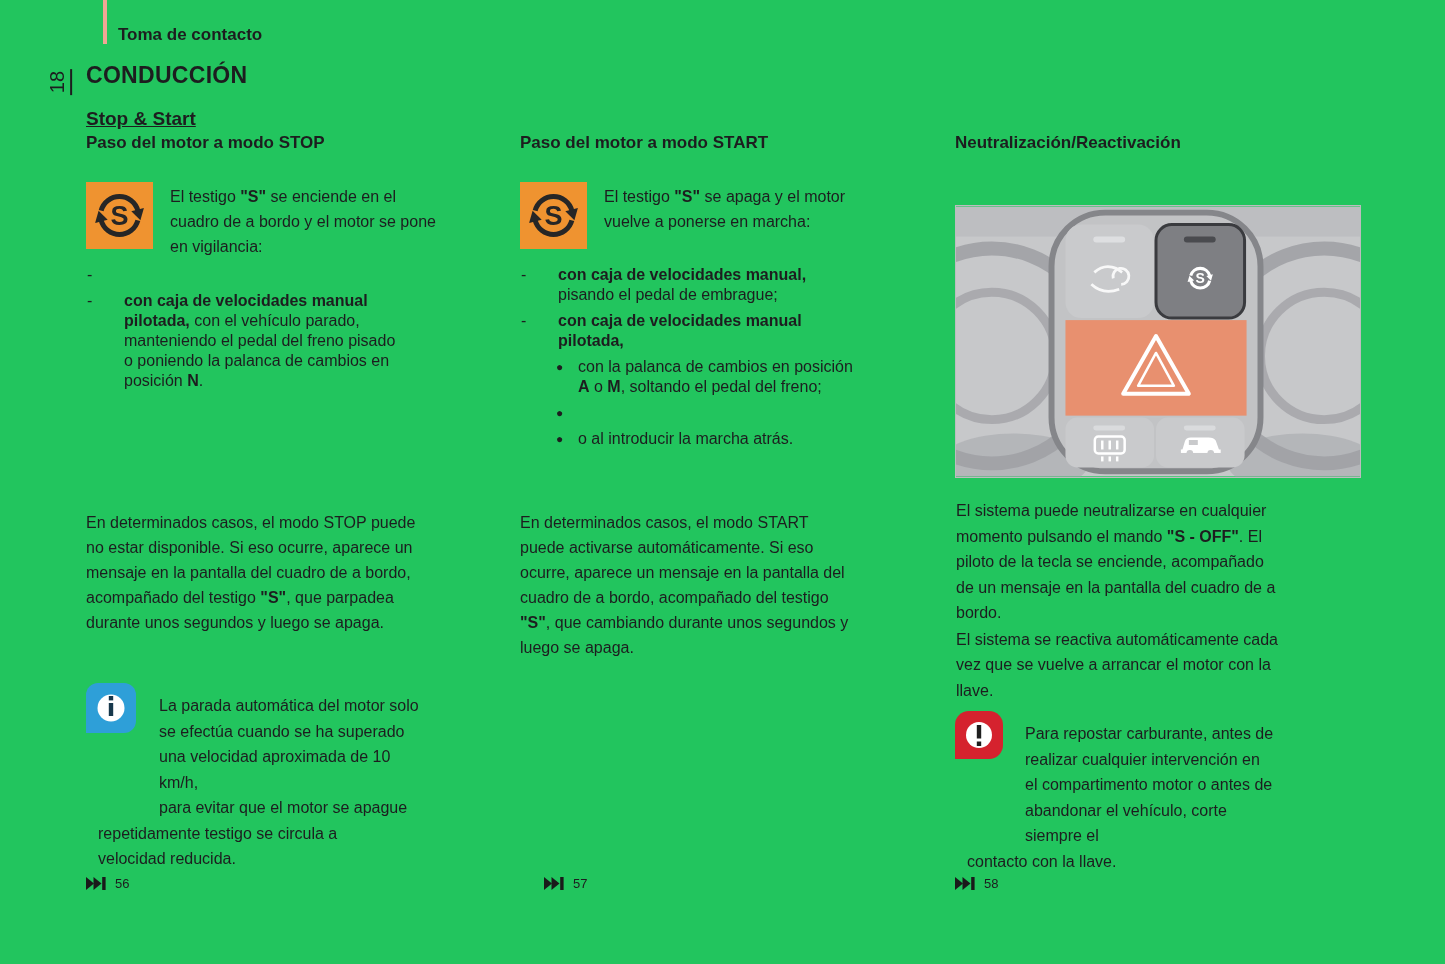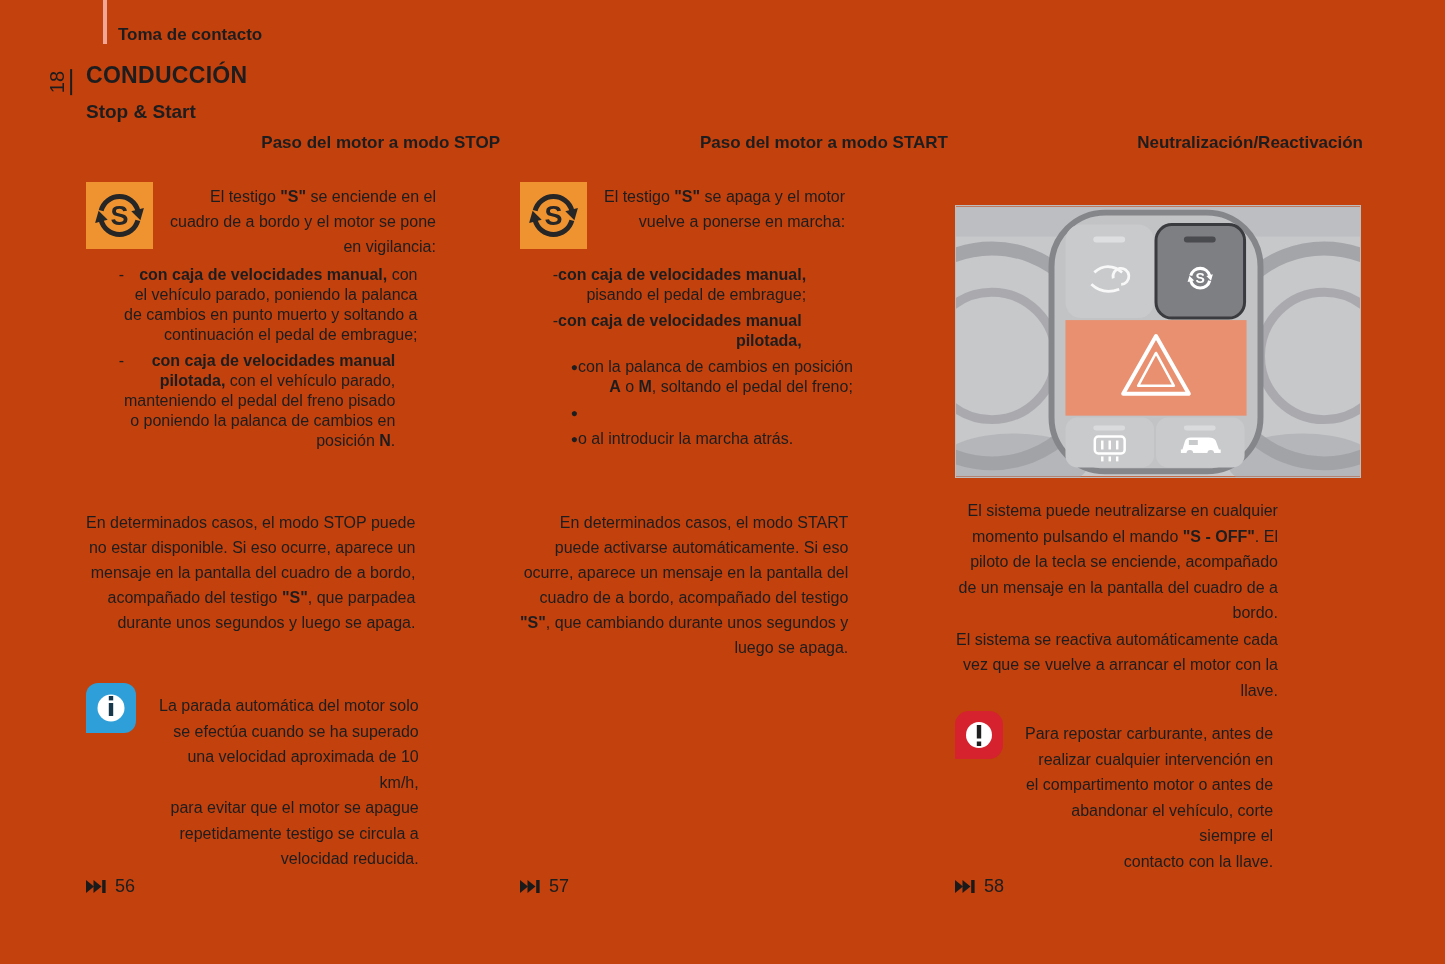--- a/index.html
+++ b/index.html
@@ -1,24 +1,24 @@
 <!DOCTYPE html>
 <html><head>
 <meta charset="utf-8">
 <style>
   html,body{margin:0;padding:0;background:#ffffff;}
-  .page{position:relative;width:1445px;height:964px;background:#c2410c;overflow:hidden;
-        font-family:"Liberation Sans","DejaVu Sans",sans-serif;color:#1d1d1f;text-align:right;}
+  .page{position:relative;width:1445px;height:964px;background:#22c55e;overflow:hidden;
+        font-family:"Liberation Sans","DejaVu Sans",sans-serif;color:#1d1d1f;}
 
   .accent-bar{position:absolute;left:103px;top:0;width:4px;height:44px;background:#f0a795;}
   .section-label{position:absolute;left:118px;top:25px;font-size:17px;font-weight:bold;}
   .page-number{position:absolute;left:46px;top:69px;font-size:20px;
                transform:rotate(-90deg);border-bottom:2px solid #1d1d1f;padding:0 2px 1px;}
   .title{position:absolute;left:86px;top:62px;margin:0;font-size:23px;font-weight:bold;letter-spacing:.3px;}
-  .subtitle{position:absolute;left:86px;top:101px;margin:0;font-size:19px;font-weight:bold;}
+  .subtitle{position:absolute;left:86px;top:108px;margin:0;font-size:19px;font-weight:bold;text-decoration:underline;}
 
   .col{position:absolute;top:133px;}
   .col1{left:86px;width:414px;}
   .col2{left:520px;width:428px;}
   .col3{left:955px;width:408px;}
   .col h3{margin:0;font-size:17px;font-weight:bold;}
 
   .intro-row{position:absolute;top:49px;left:0;display:flex;gap:17px;align-items:flex-start;}
   .s-icon{width:67px;height:67px;flex:0 0 67px;}
   .intro{margin:0;font-size:16px;line-height:25px;padding-top:2px;}
@@ -36,22 +36,22 @@
   .col3 .boxed{top:576px;}
   .boxed .icon-abs{position:absolute;left:0;top:2px;}
   .boxed-text{margin:12px;font-size:16px;line-height:25.5px;}
   .spacer{float:left;width:61px;height:126px;}
   .col3 .spacer{width:58px;height:126px;}
 
   .panel{position:absolute;top:72px;left:0;width:406px;height:273px;border:1px solid #bcbdbf;box-sizing:border-box;}
   .body-text{position:absolute;top:364px;left:0;}
   .body-text p{margin:1px;font-size:16px;line-height:25.5px;}
 
-  .pageref{position:absolute;top:876px;display:flex;align-items:center;gap:8px;font-size:18px;}
-  .pr1{left:86px;}.pr2{left:520px;}.pr3{left:955px;}
+  .pageref{position:absolute;top:876px;display:flex;align-items:center;gap:8px;font-size:13px;}
+  .pr1{left:86px;}.pr2{left:544px;}.pr3{left:955px;}
   b{font-weight:bold;}
 </style>
 </head>
 <body>
 
 <div class="page">
 
   <div class="accent-bar"></div>
   <div class="section-label">Toma de contacto</div>
   <div class="page-number">18</div>
@@ -73,21 +73,20 @@
           <polygon points="9.1,41 21.7,37.7 12.6,28.7"></polygon>
         </g>
         <text x="33.5" y="43" text-anchor="middle" font-size="27" font-weight="bold" fill="#262626" font-family="Liberation Sans, DejaVu Sans, sans-serif">S</text>
       </svg>
       <p class="intro"><span>El testigo </span><b>"S"</b><span> se enciende en el</span><br><span>cuadro de a bordo y el motor se pone</span><br><span>en vigilancia:</span></p>
     </div>
 
     <div class="dash-list">
       <div class="li">
         <span class="marker">-</span>
-        <div><b>con caja de velocidades manual,</b><span> con</span><br><span>el vehículo parado, poniendo la palanca</span><br><span>de cambios en punto muerto y soltando a</span><br><span>continuación el pedal de embrague;</span></div>
       </div>
       <div class="li">
         <span class="marker">-</span>
         <div><b>con caja de velocidades manual</b><br><b>pilotada,</b><span> con el vehículo parado,</span><br><span>manteniendo el pedal del freno pisado</span><br><span>o poniendo la palanca de cambios en</span><br><span>posición </span><b>N</b><span>.</span></div>
       </div>
     </div>
 
     <p class="note"><span>En determinados casos, el modo STOP puede</span><br><span>no estar disponible. Si eso ocurre, aparece un</span><br><span>mensaje en la pantalla del cuadro de a bordo,</span><br><span>acompañado del testigo </span><b>"S"</b><span>, que parpadea</span><br><span>durante unos segundos y luego se apaga.</span></p>
 
     <div class="boxed">

